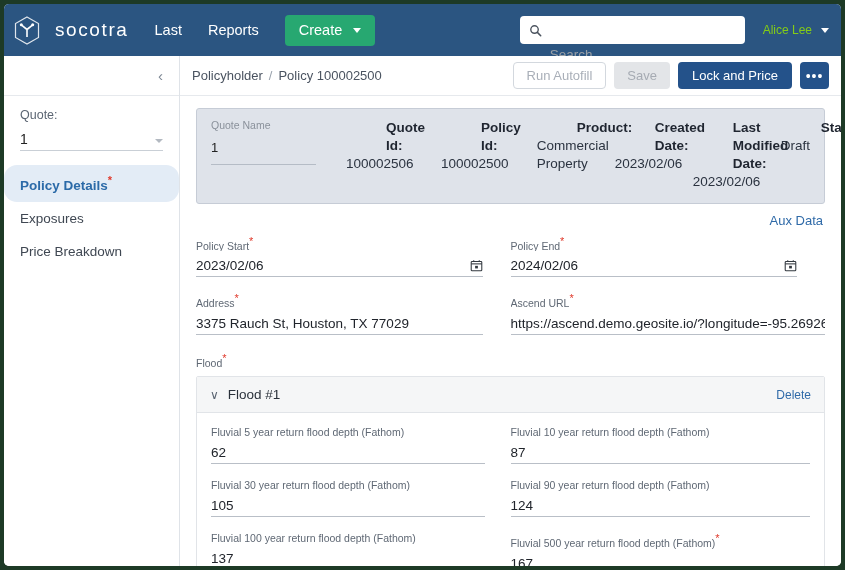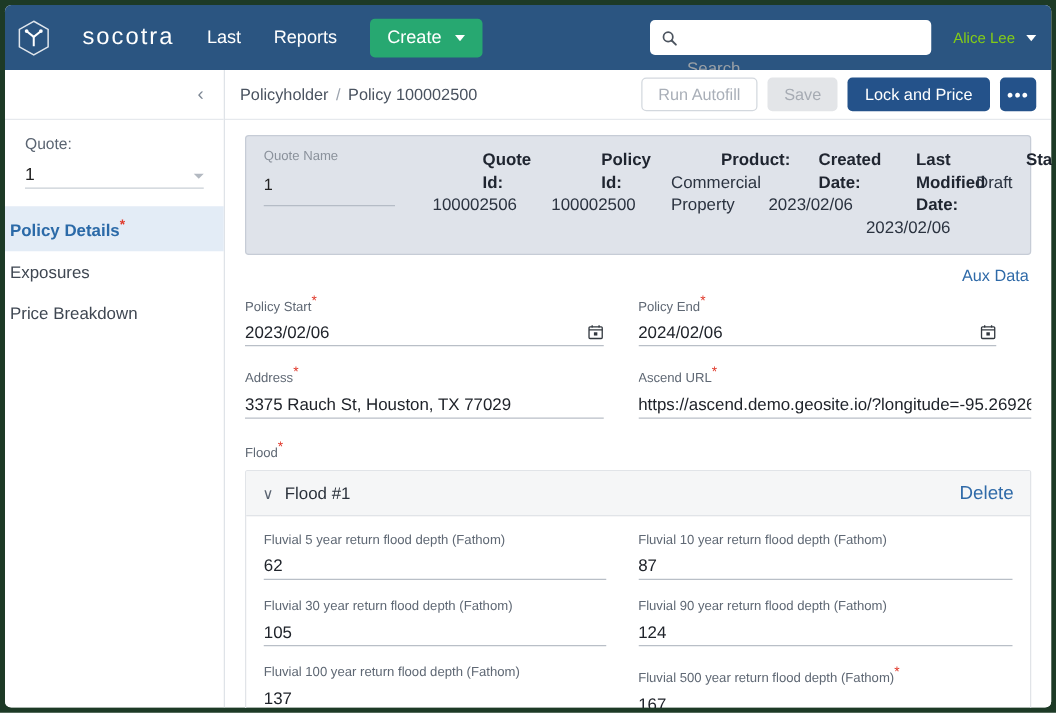--- a/index.html
+++ b/index.html
@@ -31,21 +31,21 @@
     height: 52px;
     background: #2b5581;
     display: flex;
     align-items: center;
     padding: 0 12px 0 10px;
     flex: 0 0 52px;
   }
   .brand {
     display: flex;
     align-items: center;
-    gap: 26px;
+    gap: 15px;
     margin-right: 26px;
   }
   .brand-mark { width: 26px; height: 29px; display: block; }
   .brand-name {
     color: #ffffff;
     font-size: 19px;
     letter-spacing: 1.6px;
     font-weight: 400;
   }
   .nav-link {
@@ -153,24 +153,25 @@
   .quote-select-value { font-size: 14px; color: #222; }
   .tri-down {
     width: 0; height: 0;
     border-left: 4px solid transparent;
     border-right: 4px solid transparent;
     border-top: 4px solid #b3b9c1;
     margin-bottom: 4px;
   }
   .nav-items { margin-top: 14px; }
   .nav-item {
-    padding: 9px 4px;
+    padding: 9px 16px;
     font-size: 13.5px;
     color: #3f4752;
     cursor: pointer;
+    border-radius: 13px;
   }
   .nav-item.active {
     background: #e3ecf6;
     color: #2b6aa8;
     font-weight: bold;
   }
   .req-star { color: #e0392b; font-size: 11px; vertical-align: super; }
 
   
   #main {
@@ -353,21 +354,21 @@
     color: #5a6471;
     font-size: 12px;
     margin-right: 9px;
     cursor: pointer;
     line-height: 1;
   }
   .panel-title { font-size: 13.5px; color: #2a313b; }
   .panel-spacer { flex: 1 1 auto; }
   .panel-delete {
     color: #2f6aa8;
-    font-size: 15px;
+    font-size: 12px;
     cursor: pointer;
   }
   .panel-body { padding: 13px 14px 2px 14px; }
   .panel-body .field { padding-right: 26px; }
 
   
   #scroll-area::-webkit-scrollbar { width: 9px; }
   #scroll-area::-webkit-scrollbar-track { background: #ffffff; }
   #scroll-area::-webkit-scrollbar-thumb { background: #d6dade; border-radius: 5px; }
 </style>

